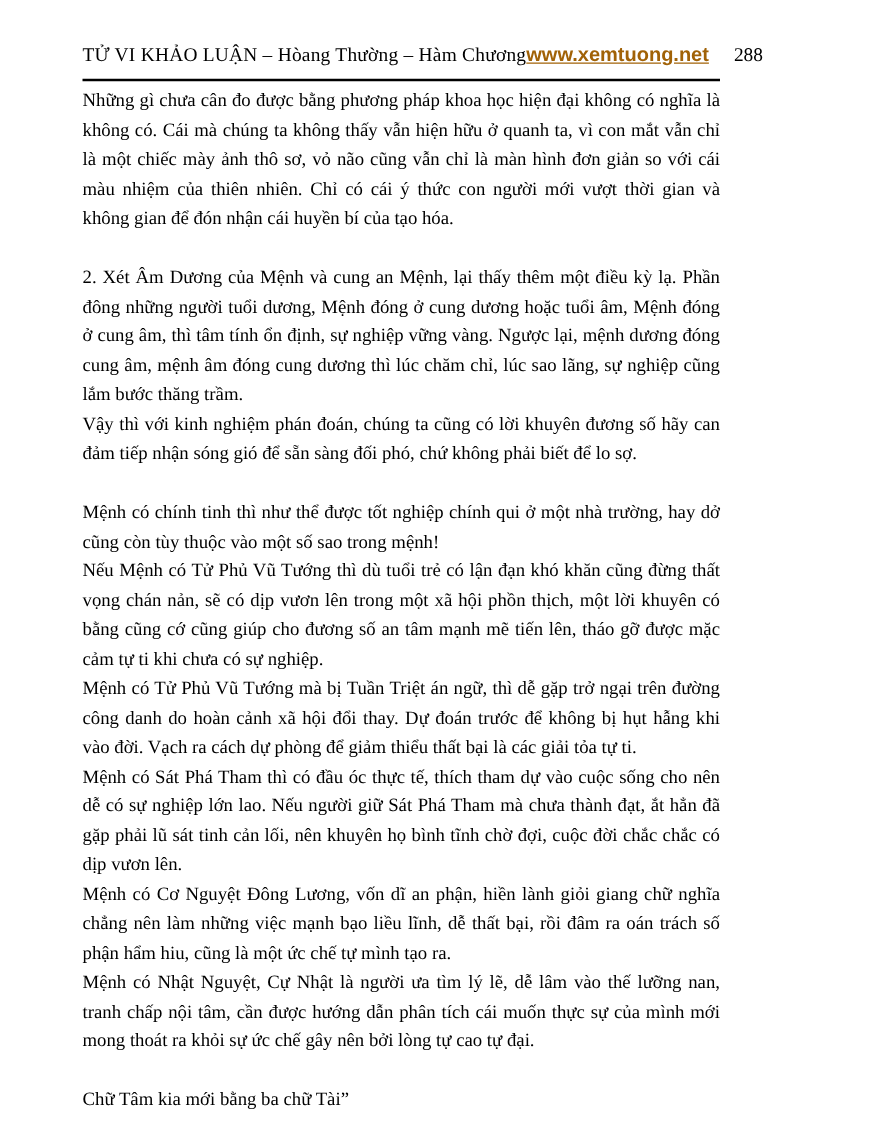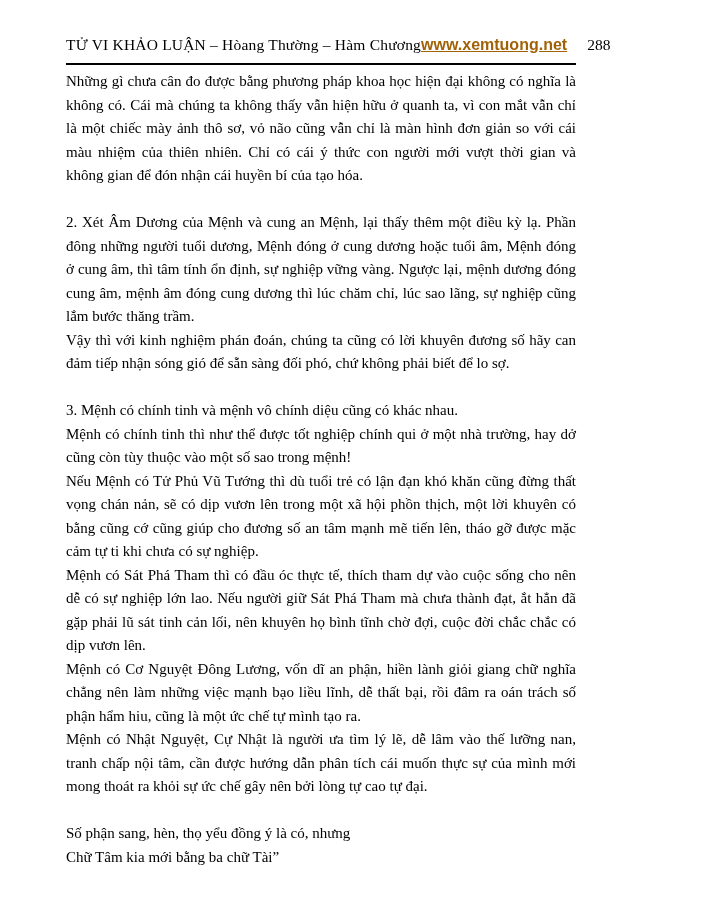--- a/index.html
+++ b/index.html
@@ -73,25 +73,24 @@
   </div>
 
   <hr class="header-rule">
 
   <div class="content">
     <p>Những gì chưa cân đo được bằng phương pháp khoa học hiện đại không có nghĩa là không có. Cái mà chúng ta không thấy vẫn hiện hữu ở quanh ta, vì con mắt vẫn chỉ là một chiếc mày ảnh thô sơ, vỏ não cũng vẫn chỉ là màn hình đơn giản so với cái màu nhiệm của thiên nhiên. Chỉ có cái ý thức con người mới vượt thời gian và không gian để đón nhận cái huyền bí của tạo hóa.</p>
     <p class="blank"></p>
     <p>2. Xét Âm Dương của Mệnh và cung an Mệnh, lại thấy thêm một điều kỳ lạ. Phần đông những người tuổi dương, Mệnh đóng ở cung dương hoặc tuổi âm, Mệnh đóng ở cung âm, thì tâm tính ổn định, sự nghiệp vững vàng. Ngược lại, mệnh dương đóng cung âm, mệnh âm đóng cung dương thì lúc chăm chỉ, lúc sao lãng, sự nghiệp cũng lắm bước thăng trầm.</p>
     <p>Vậy thì với kinh nghiệm phán đoán, chúng ta cũng có lời khuyên đương số hãy can đảm tiếp nhận sóng gió để sẵn sàng đối phó, chứ không phải biết để lo sợ.</p>
     <p class="blank"></p>
-    <p>3. Mệnh có chính tinh và mệnh vô chính diệu cũng có khác nhau.</p>
     <p>Mệnh có chính tinh thì như thể được tốt nghiệp chính qui ở một nhà trường, hay dở cũng còn tùy thuộc vào một số sao trong mệnh!</p>
     <p>Nếu Mệnh có Tử Phủ Vũ Tướng thì dù tuổi trẻ có lận đạn khó khăn cũng đừng thất vọng chán nản, sẽ có dịp vươn lên trong một xã hội phồn thịch, một lời khuyên có bằng cũng cớ cũng giúp cho đương số an tâm mạnh mẽ tiến lên, tháo gỡ được mặc cảm tự ti khi chưa có sự nghiệp.</p>
+    <p>Mệnh có Tử Phủ Vũ Tướng mà bị Tuần Triệt án ngữ, thì dễ gặp trở ngại trên đường công danh do hoàn cảnh xã hội đổi thay. Dự đoán trước để không bị hụt hẫng khi vào đời. Vạch ra cách dự phòng để giảm thiểu thất bại là các giải tỏa tự ti.</p>
     <p>Mệnh có Sát Phá Tham thì có đầu óc thực tế, thích tham dự vào cuộc sống cho nên dễ có sự nghiệp lớn lao. Nếu người giữ Sát Phá Tham mà chưa thành đạt, ắt hẳn đã gặp phải lũ sát tinh cản lối, nên khuyên họ bình tĩnh chờ đợi, cuộc đời chắc chắc có dịp vươn lên.</p>
     <p>Mệnh có Cơ Nguyệt Đông Lương, vốn dĩ an phận, hiền lành giỏi giang chữ nghĩa chẳng nên làm những việc mạnh bạo liều lĩnh, dễ thất bại, rồi đâm ra oán trách số phận hẩm hiu, cũng là một ức chế tự mình tạo ra.</p>
     <p>Mệnh có Nhật Nguyệt, Cự Nhật là người ưa tìm lý lẽ, dễ lâm vào thế lưỡng nan, tranh chấp nội tâm, cần được hướng dẫn phân tích cái muốn thực sự của mình mới mong thoát ra khỏi sự ức chế gây nên bởi lòng tự cao tự đại.</p>
     <p class="blank"></p>
-    <p>Số phận sang, hèn, thọ yểu đồng ý là có, nhưng</p>
     <p>Chữ Tâm kia mới bằng ba chữ Tài”</p>
 
   </div>
 
 </div>
 
 </body></html>

